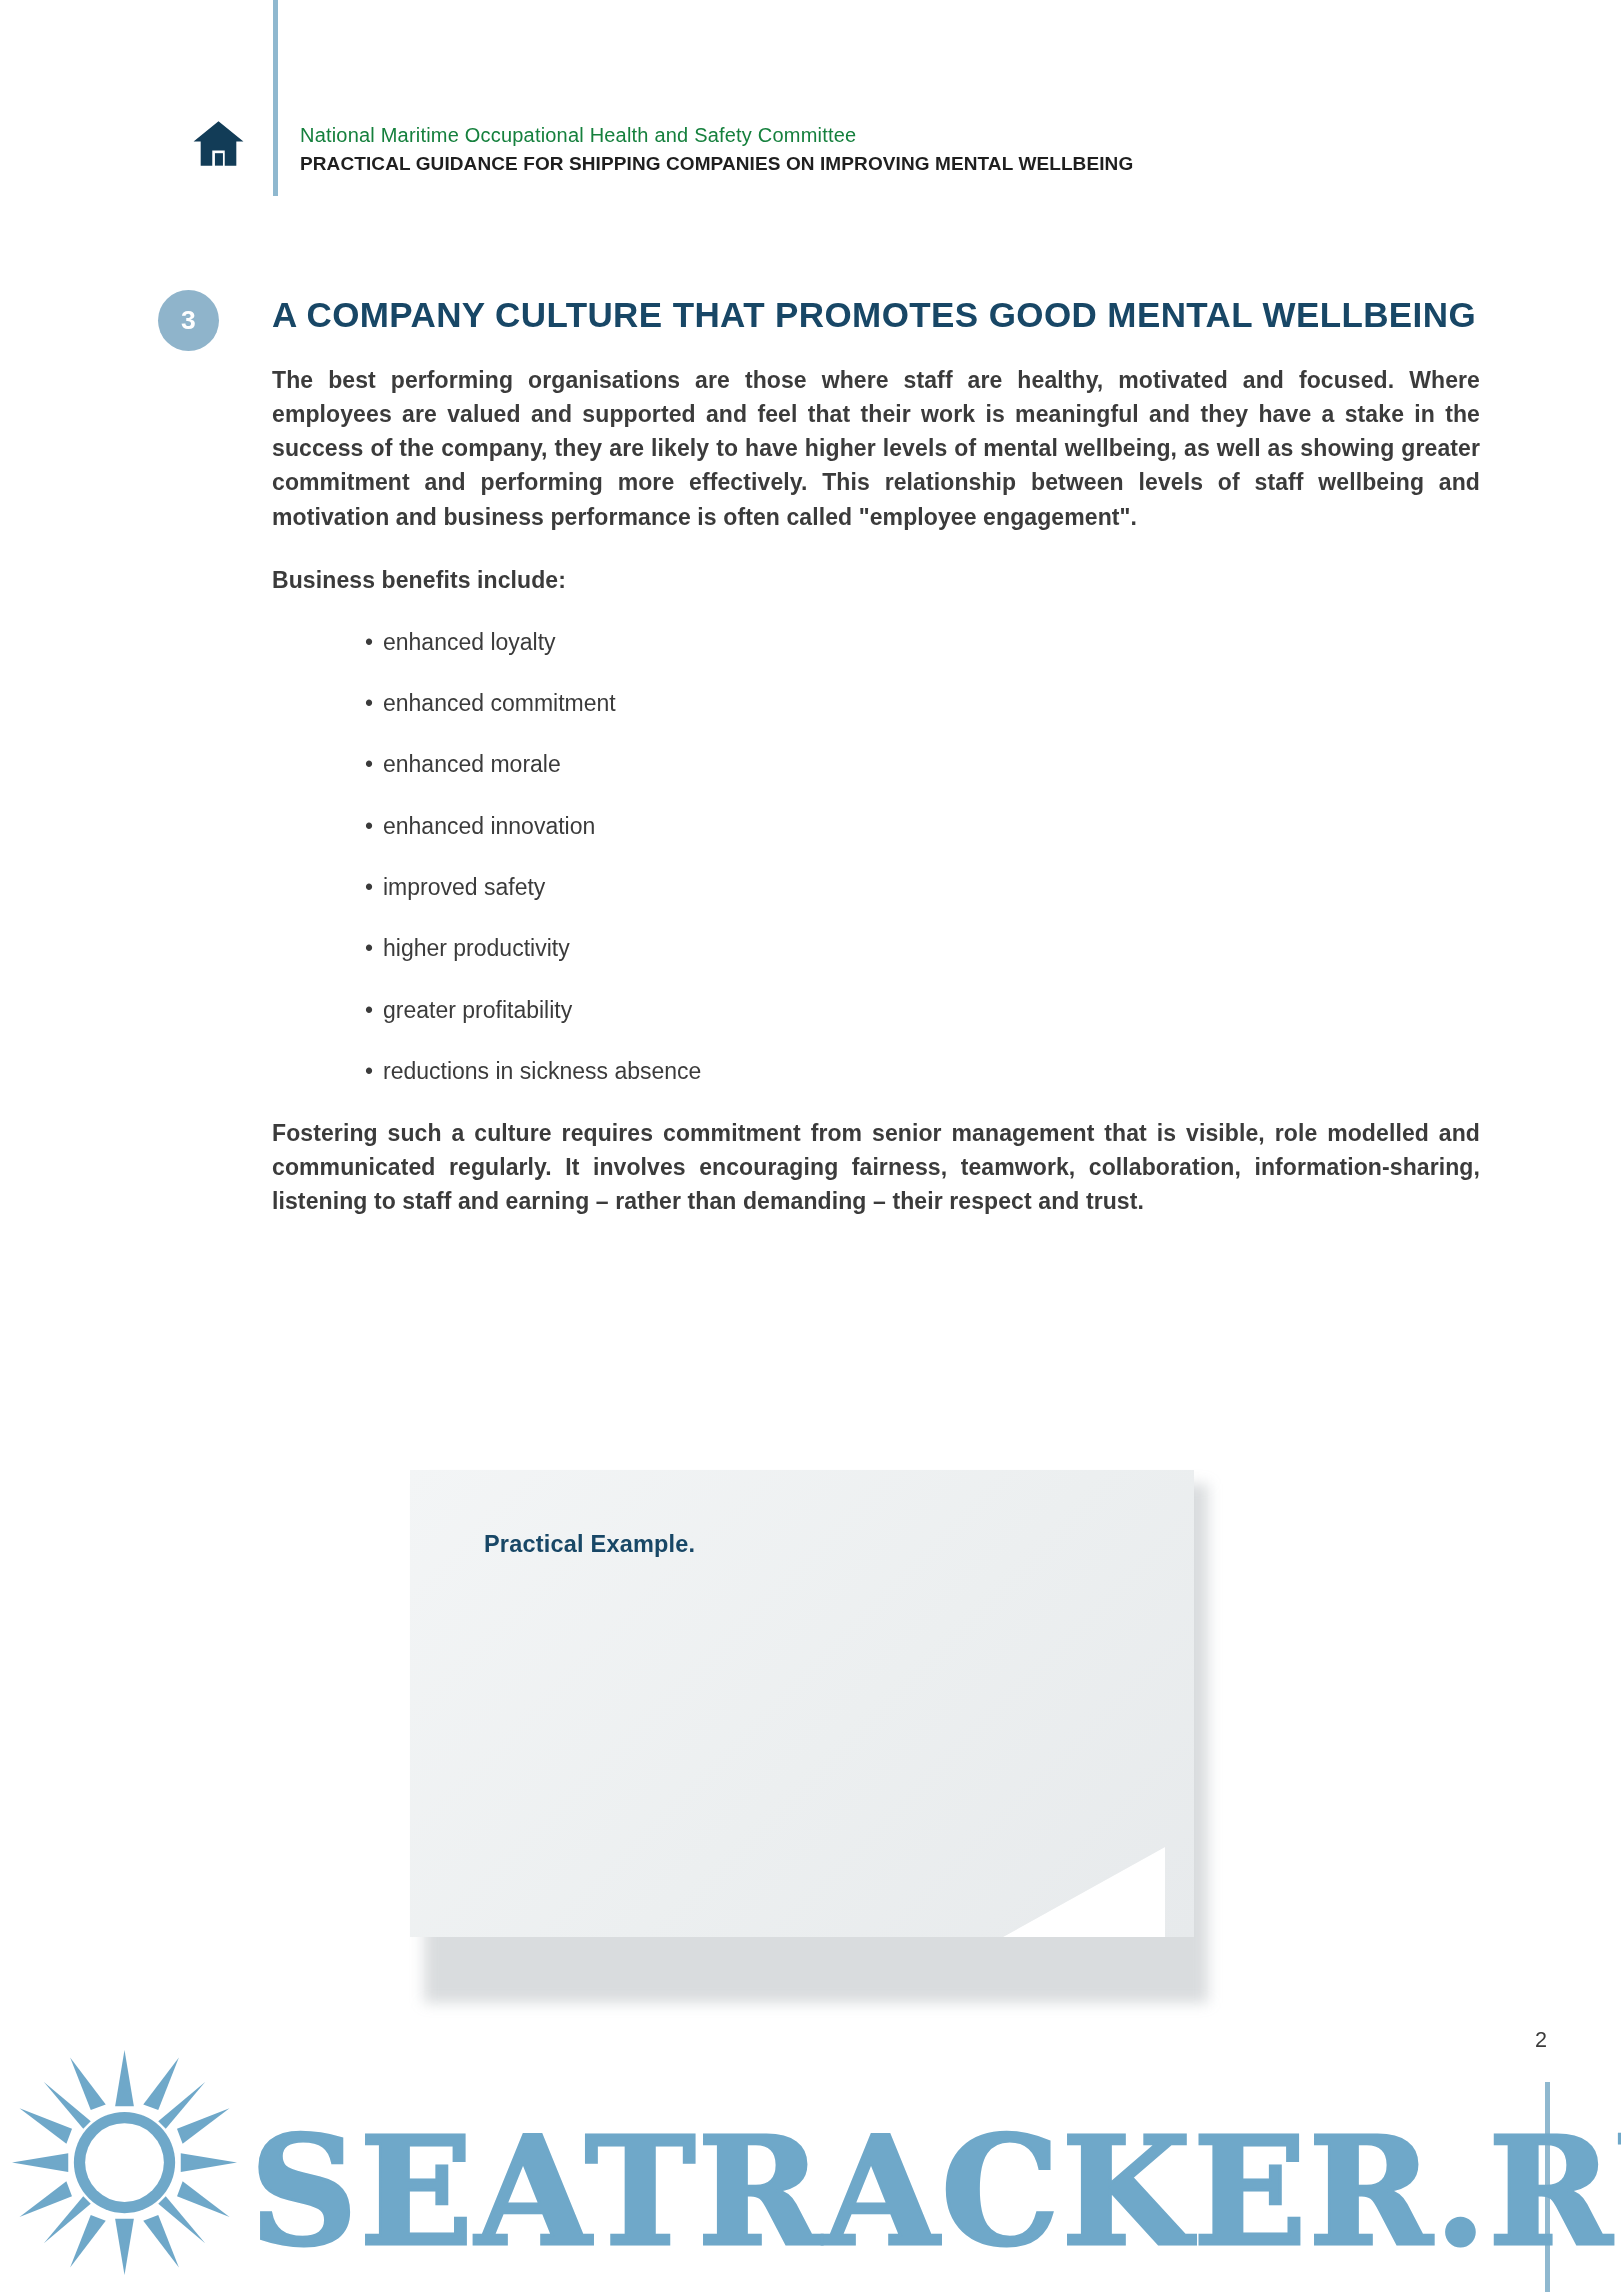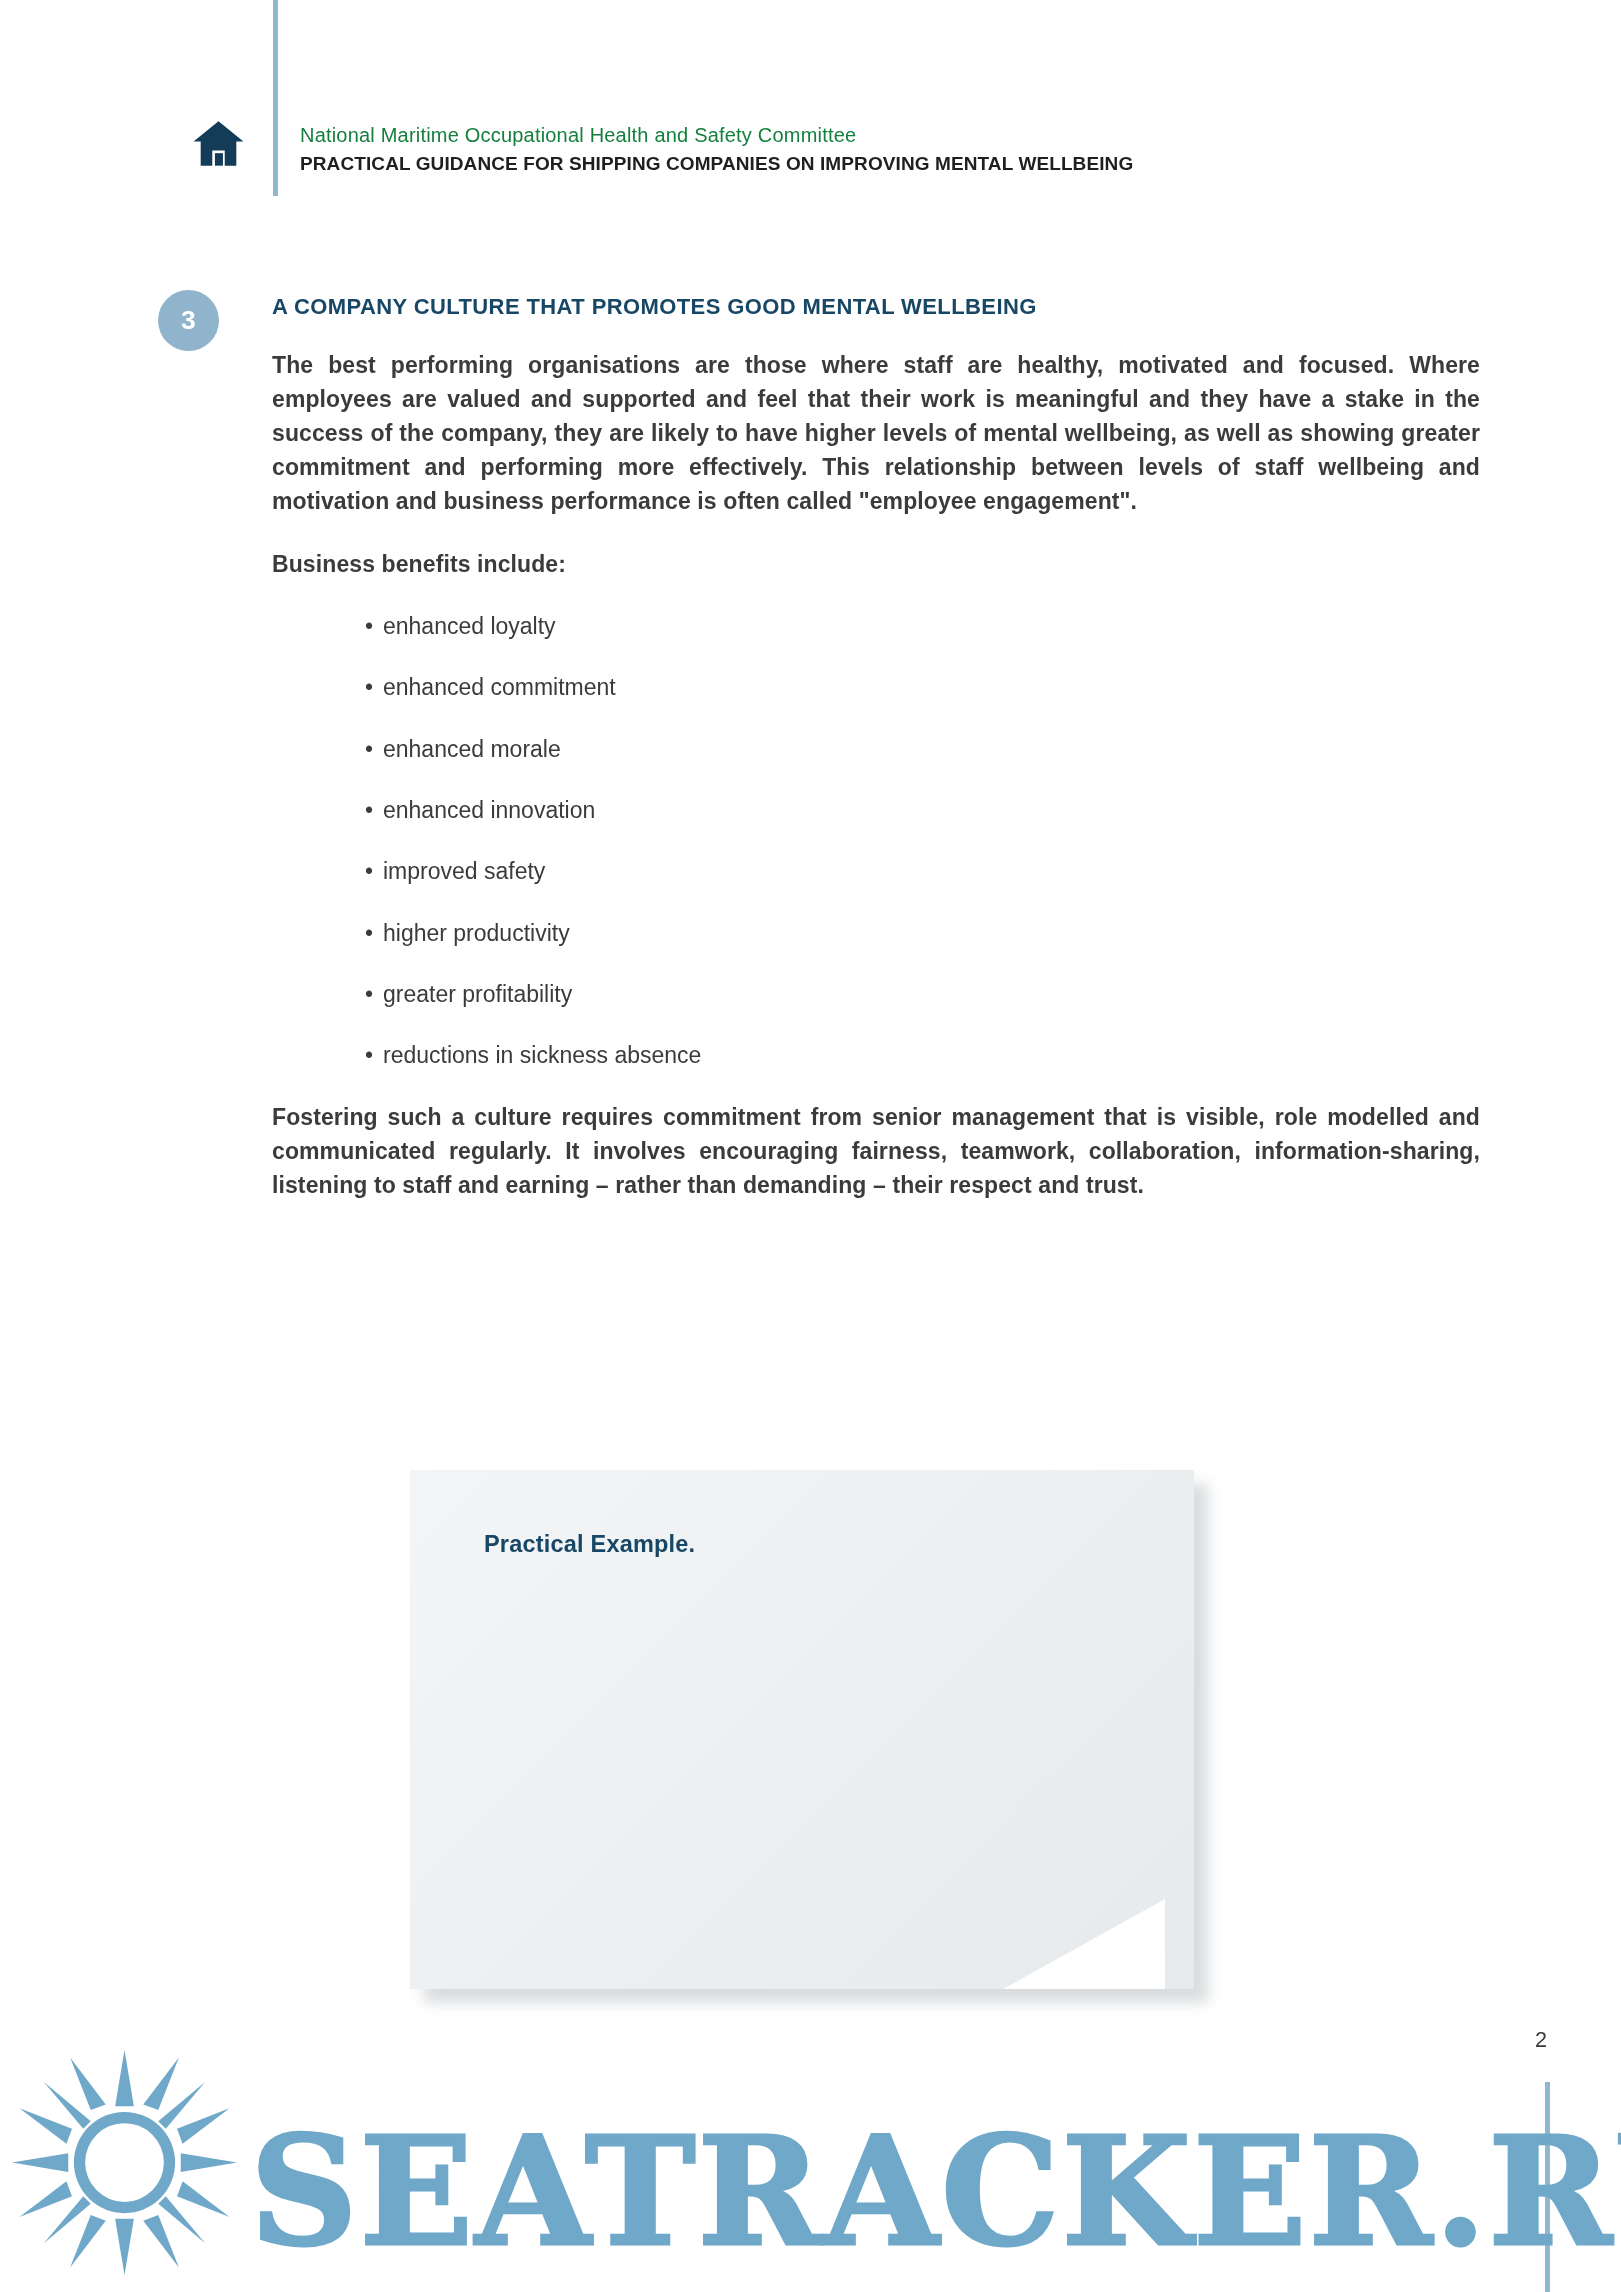--- a/index.html
+++ b/index.html
@@ -78,21 +78,21 @@
 
   
   .content {
     position: absolute;
     left: 272px;
     top: 294px;
     width: 1208px;
   }
   h1.section-title {
     margin: 0 0 27.4px 0;
-    font-size: 22px;
+    font-size: 35px;
     font-weight: bold;
     color: #184766;
     letter-spacing: 0.4px;
     line-height: 1.2;
   }
   p.body-text {
     margin: 0 0 29px 0;
     font-size: 23px;
     line-height: 1.48;
     color: #3b3b3b;
@@ -138,21 +138,21 @@
     width: 784px;
     height: 519px;
     background: rgba(120,130,135,0.28);
     filter: blur(6.9px);
   }
   .note {
     position: absolute;
     left: 0;
     top: 0;
     width: 784px;
-    height: 519px;
+    height: 467px;
     background: linear-gradient(135deg, #f3f5f6 0%, #eceff0 55%, #e7eaec 100%);
     padding-left: 20px;
   }
   .note-inner {
     position: absolute;
     left: 74px;
     top: 61px;
     width: 647px;
   }
   .note-title {

